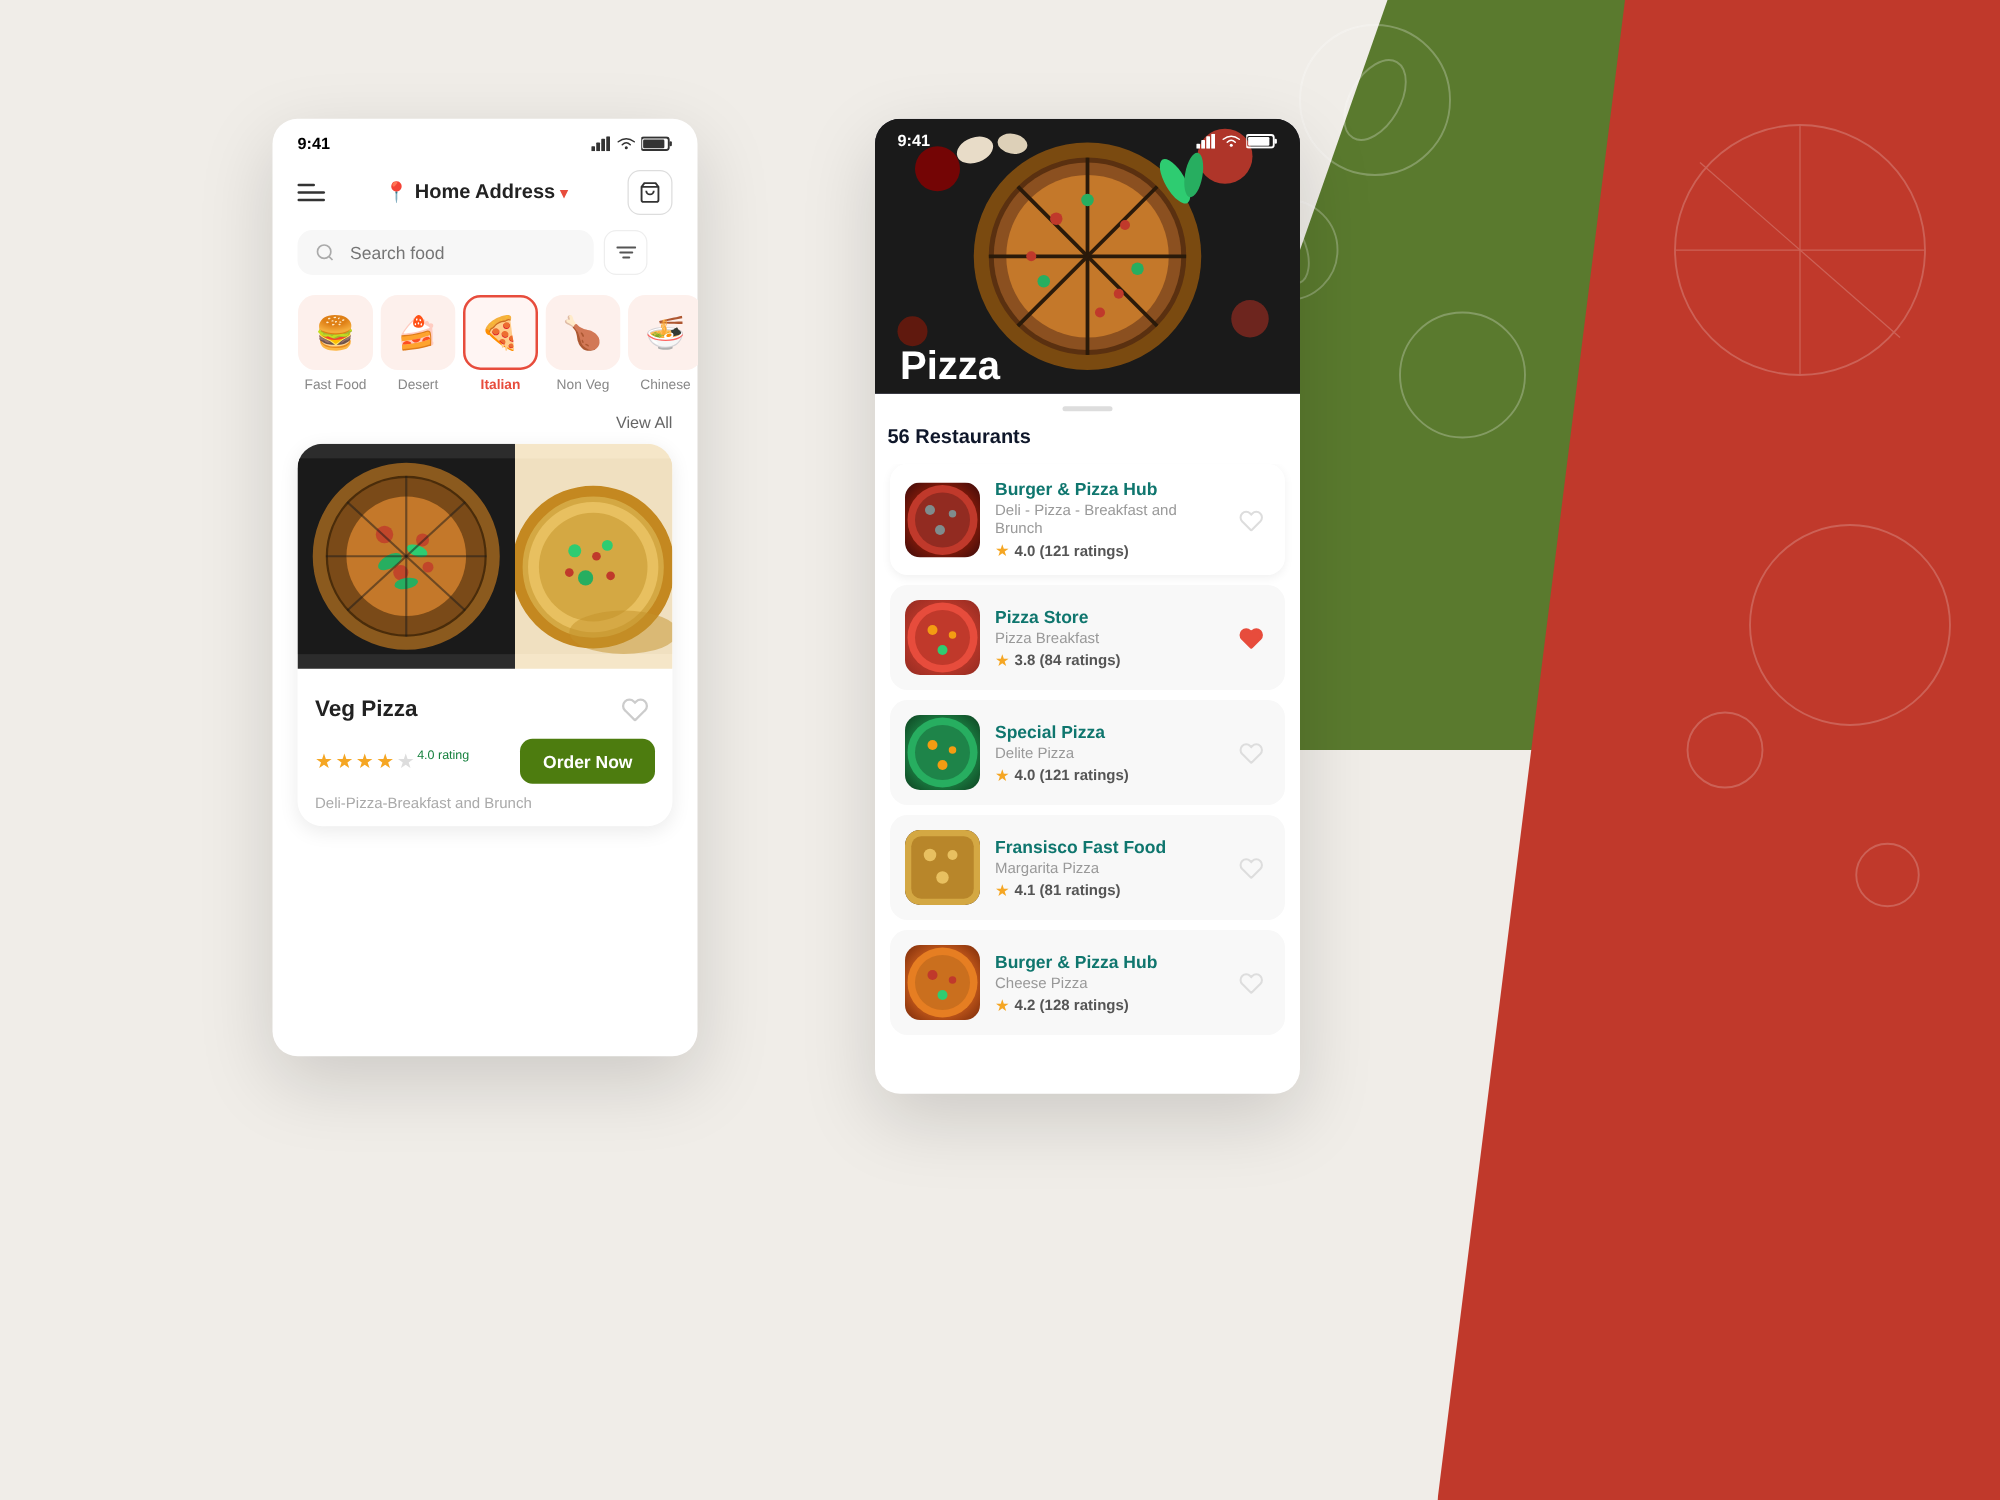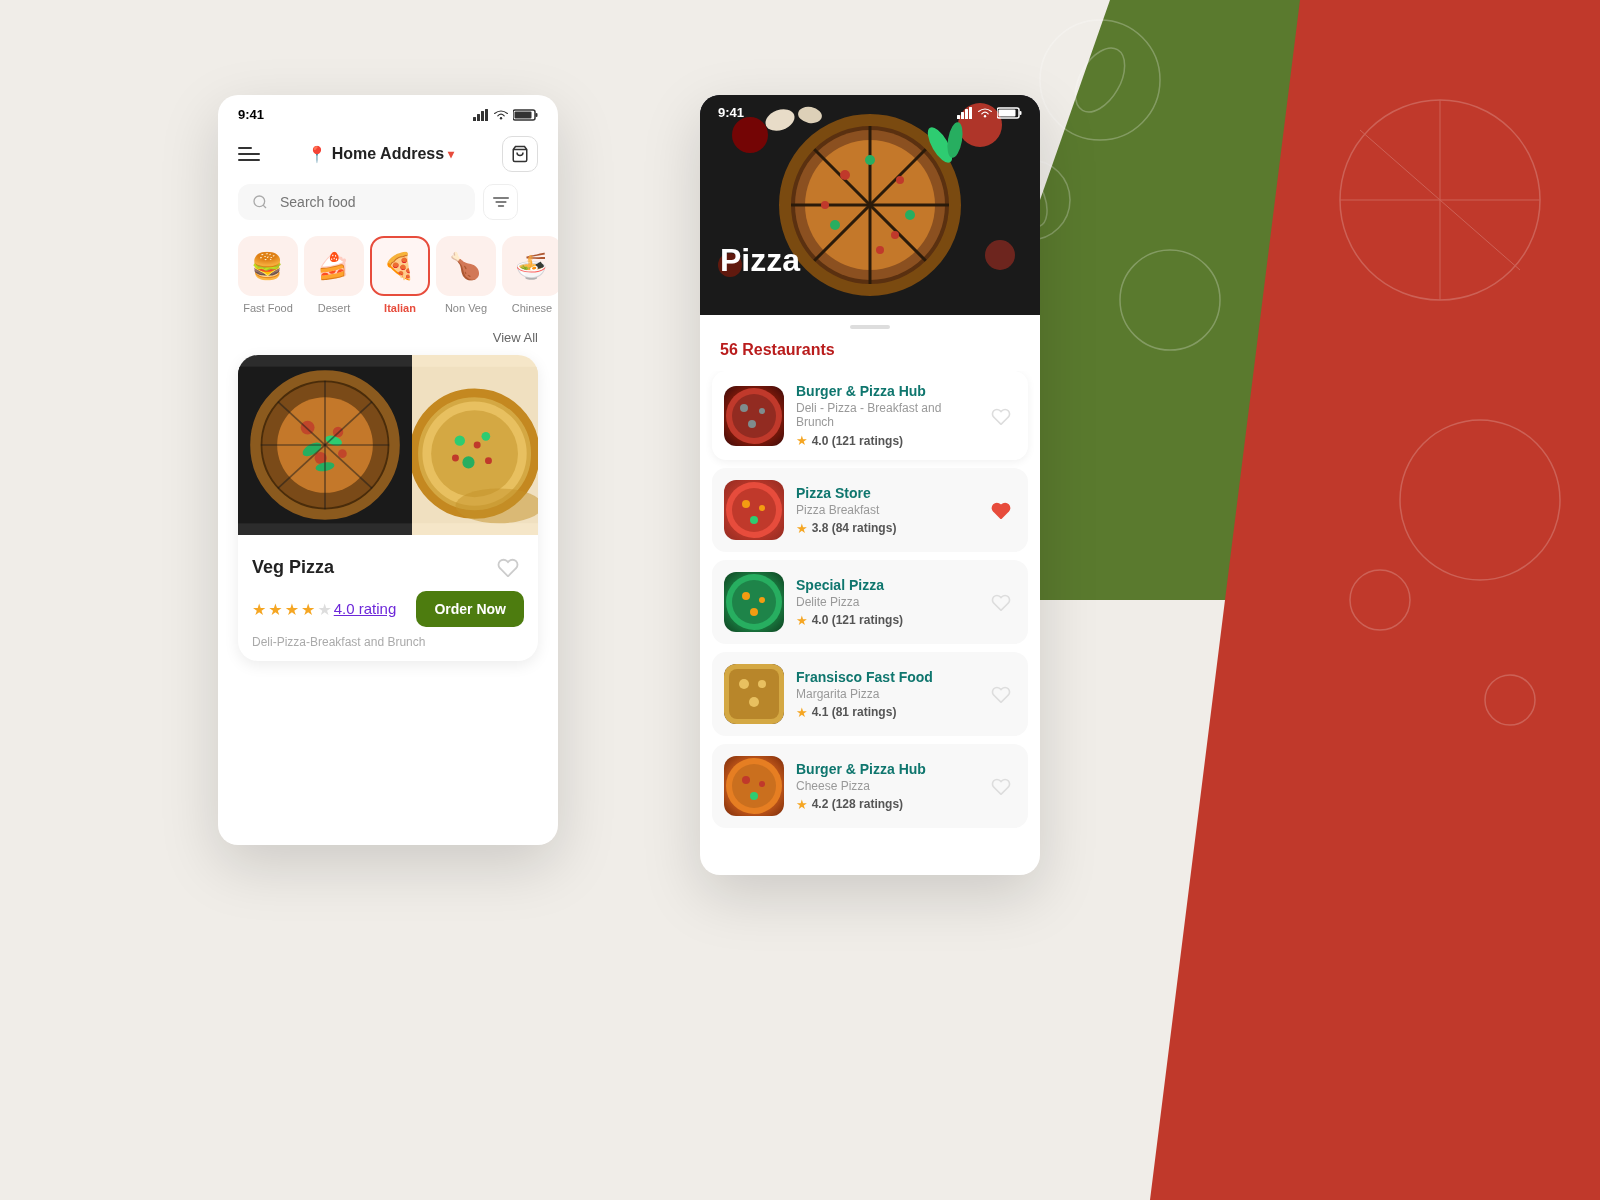--- a/index.html
+++ b/index.html
@@ -259,21 +259,21 @@
       cursor: pointer;
       color: #ccc;
       font-size: 20px;
     }
     .stars {
       display: flex;
       gap: 2px;
     }
     .star { color: #f5a623; font-size: 16px; }
     .star-empty { color: #ddd; font-size: 16px; }
-    .rating-text { font-size: 15px; color: #6d28d9; text-decoration: underline; }
+    .rating-text { font-size: 10px; color: #15803d; }
 
     .order-btn {
       background: #4d7c0f;
       color: #fff;
       border: none;
       border-radius: 10px;
       padding: 10px 18px;
       font-size: 14px;
       font-weight: 600;
       cursor: pointer;
@@ -303,21 +303,21 @@
     .hero-section {
       width: 100%;
       height: 220px;
       background: #1a1a2e;
       position: relative;
       overflow: hidden;
     }
 
     .hero-title {
       position: absolute;
-      bottom: 36px;
+      bottom: 4px;
       left: 20px;
       color: #fff;
       font-size: 32px;
       font-weight: 800;
     }
 
     .status-bar-dark {
       position: absolute;
       top: 0;
       left: 0;
@@ -338,24 +338,24 @@
       padding: 10px 0 6px;
     }
     .scroll-dot {
       width: 40px;
       height: 4px;
       background: #ddd;
       border-radius: 2px;
     }
 
     .restaurants-header {
-      padding: 6px 20px 12px;
+      padding: 6px 10px 12px;
       font-size: 16px;
       font-weight: 700;
-      color: #b91c1c;
+      color: #0f172a;
     }
 
     .restaurant-list {
       padding: 0 12px;
       display: flex;
       flex-direction: column;
       gap: 8px;
       overflow-y: auto;
       max-height: 500px;
     }

